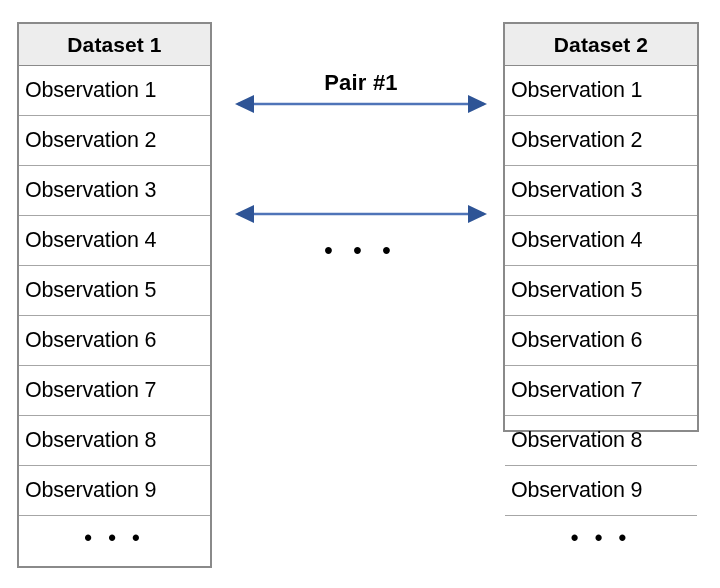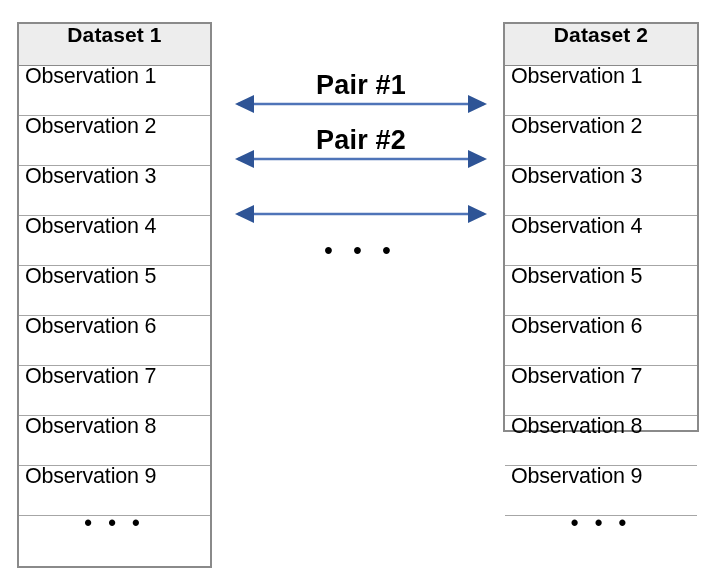--- a/index.html
+++ b/index.html
@@ -29,20 +29,21 @@
     background: #ffffff;
   }
   #table-left  { left: 17px;  top: 22px; width: 195px; height: 546px; }
   #table-right { left: 503px; top: 22px; width: 196px; height: 410px; }
 
   .cell {
     box-sizing: border-box;
     height: 50px;
     border-bottom: 1px solid #a6a6a6;
     display: flex;
+    align-items: center;
     padding: 0 6px;
     color: #000000;
     font-size: 21.5px;
     line-height: 1;
     letter-spacing: -0.2px;
     white-space: nowrap;
   }
   .cell.header {
     height: 42px;
     background: #ededed;
@@ -75,21 +76,21 @@
   #pair-1 { top: 125px; }
   #pair-2 { top: 180px; }
 
   .pair-label {
     position: absolute;
     left: 0;
     right: 0;
     top: 0;
     text-align: center;
     font-weight: bold;
-    font-size: 27px;
+    font-size: 22px;
     color: #000000;
     letter-spacing: 0.2px;
   }
   .pair-arrow {
     position: absolute;
     left: 0;
     top: 22px;
     width: 266px;
     height: 24px;
   }
@@ -150,28 +151,20 @@
 
   <div class="pair" id="pair-0">
     <div class="pair-label">Pair #1</div>
     <svg class="pair-arrow" viewBox="0 0 266 24">
       <line x1="10" y1="12" x2="256" y2="12" stroke="#4f74b8" stroke-width="2.4"></line>
       <polygon points="7,12 26,3 26,21" fill="#2e5496"></polygon>
       <polygon points="259,12 240,3 240,21" fill="#2e5496"></polygon>
     </svg>
   </div>
 
-  <div class="pair" id="pair-1">
-    <div class="pair-label">Pair #2</div>
-    <svg class="pair-arrow" viewBox="0 0 266 24">
-      <line x1="10" y1="12" x2="256" y2="12" stroke="#4f74b8" stroke-width="2.4"></line>
-      <polygon points="7,12 26,3 26,21" fill="#2e5496"></polygon>
-      <polygon points="259,12 240,3 240,21" fill="#2e5496"></polygon>
-    </svg>
-  </div>
 
   <div class="pair" id="pair-2">
     <svg class="pair-arrow" viewBox="0 0 266 24">
       <line x1="10" y1="12" x2="256" y2="12" stroke="#4f74b8" stroke-width="2.4"></line>
       <polygon points="7,12 26,3 26,21" fill="#2e5496"></polygon>
       <polygon points="259,12 240,3 240,21" fill="#2e5496"></polygon>
     </svg>
   </div>
 
   <div id="middle-ellipsis">• • •</div>

